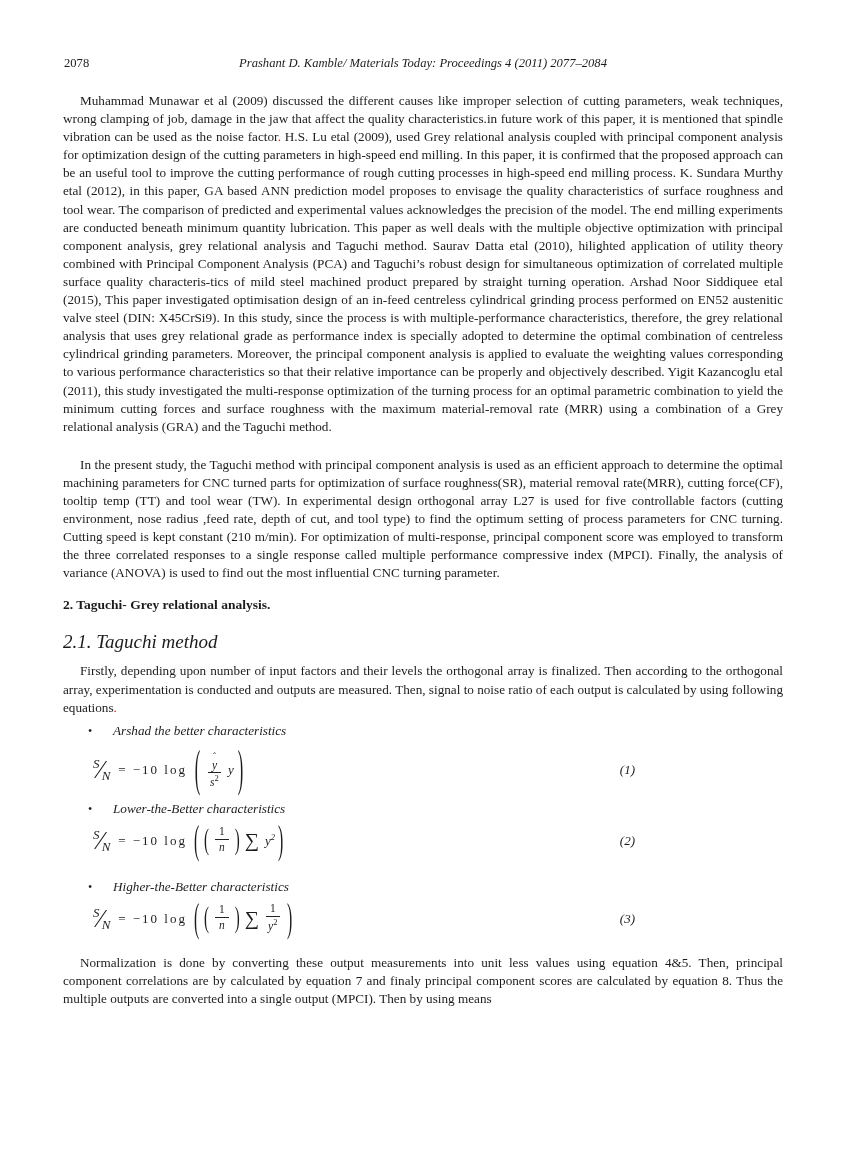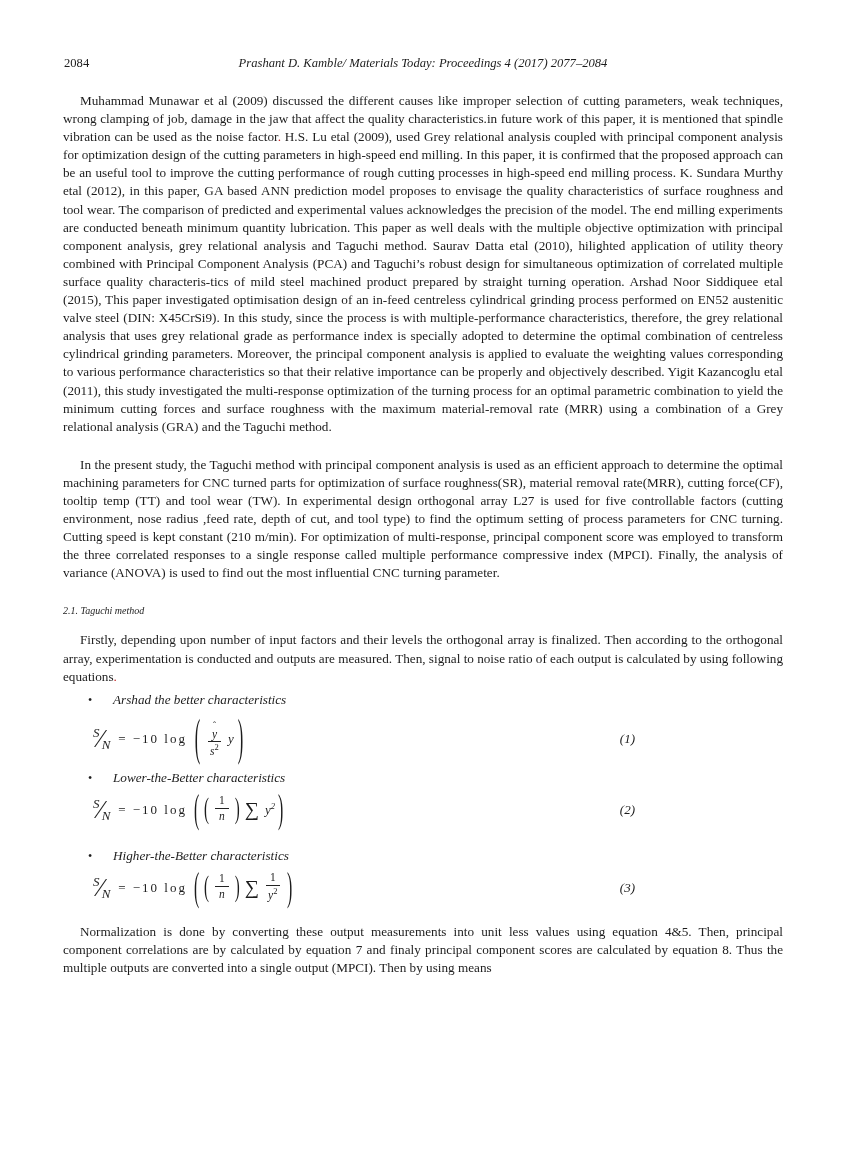--- a/index.html
+++ b/index.html
@@ -21,21 +21,21 @@
   p.body{
     margin:0;font-size:13.2px;line-height:18.1px;
     text-align:justify;
   }
   p.indent{text-indent:17px;margin-top:20px;}
   p.first{margin-top:21px;}
   .s-i{}
   .s-r{color:#c42323;}
 
   h2.sec{margin:14px 0 0 0;font-size:13.5px;line-height:17px;font-weight:bold;}
-  h3.subsec{margin:20px 0 0 0;font-size:10px;line-height:17px;
+  h3.subsec{margin:20px 0 0 0;font-size:19px;line-height:17px;
             font-weight:normal;font-style:italic;}
   p.after-sub{margin-top:12px;}
 
   
   .bullet-line{display:flex;align-items:baseline;padding-left:25px;
                font-size:13.2px;line-height:18px;margin-top:5px;}
   .bullet-line .bullet{width:25px;font-size:12px;}
   .bullet-line .btext{font-style:italic;}
   .b2{margin-top:2px;}
   .b3{margin-top:14px;}
@@ -68,28 +68,29 @@
   .sigma{font-size:20px;vertical-align:-3px;margin:0 3px;font-style:normal;}
   .tail{margin-left:3px;}
   .eq-num{margin-left:auto;margin-right:148px;font-style:italic;font-size:13px;}
 </style>
 </head>
 <body>
 
 <div class="page">
 
   <div class="header">
-    <span class="pageno">2084</span>
-    <span class="running">Prashant D. Kamble/ Materials Today: Proceedings 4 (2017) 2077–2084</span>
+    <span class="pageno">2078</span>
+    <span class="running">Prashant D. Kamble/ Materials Today: Proceedings 4 (2011) 2077–2084</span>
   </div>
 
   <p class="body indent first"><span>Muhammad Munawar </span><span class="s-i">et al</span><span> (2009) discussed the different causes like improper selection of cutting parameters, weak techniques, wrong clamping of job, damage in the jaw that affect the quality characteristics.in future work of this paper, it is mentioned that spindle vibration can be used as the noise factor</span><span class="s-r">.</span><span> H.S. Lu </span><span class="s-i">etal</span><span> (2009), used Grey relational analysis coupled with principal component analysis for optimization design of the cutting parameters in high-speed end milling. In this paper, it is confirmed that the proposed approach can be an useful tool to improve the cutting performance of rough cutting processes in high-speed end milling process. K. Sundara Murthy </span><span class="s-i">etal</span><span> (2012), in this paper, GA based ANN prediction model proposes to envisage the quality characteristics of surface roughness and tool wear. The comparison of predicted and experimental values acknowledges the precision of the model. The end milling experiments are conducted beneath minimum quantity lubrication. This paper as well deals with the multiple objective optimization with principal component analysis, grey relational analysis and Taguchi method. Saurav Datta </span><span class="s-i">etal</span><span>  (2010), hilighted application of utility theory combined with Principal Component Analysis (PCA) and Taguchi’s robust design for simultaneous optimization of correlated multiple surface quality characteris-tics of mild steel machined product prepared by straight turning operation. Arshad Noor Siddiquee </span><span class="s-i">etal</span><span> (2015), This paper investigated optimisation design of an in-feed centreless cylindrical grinding process performed on EN52 austenitic valve steel (DIN: X45CrSi9). In this study, since the process is with multiple-performance characteristics, therefore, the grey relational analysis that uses grey relational grade as performance index is specially adopted to determine the optimal combination of centreless cylindrical grinding parameters. Moreover, the principal component analysis is applied to evaluate the weighting values corresponding to various performance characteristics so that their relative importance can be properly and objectively described. Yigit Kazancoglu </span><span class="s-i">etal</span><span> (2011), this study investigated the multi-response optimization of the turning process for an optimal parametric combination to yield the minimum cutting forces and surface roughness with the maximum material-removal rate (MRR) using a combination of a Grey relational analysis (GRA) and the Taguchi method.</span></p>
 
   <p class="body indent"><span>In the present study, the Taguchi method with principal component analysis is used as an efficient approach to determine the optimal machining parameters for CNC turned parts for optimization of surface roughness(SR), material removal rate(MRR), cutting force(CF), tooltip temp (TT) and tool wear (TW). In experimental design orthogonal array L27 is used for five controllable factors (cutting environment, nose radius ,feed rate, depth of cut, and tool type) to find the optimum setting of process parameters for CNC turning. Cutting speed is kept constant (210 m/min). For optimization of multi-response, principal component score was employed to transform the three correlated responses to a single response called multiple performance compressive index (MPCI). Finally, the analysis of variance (ANOVA) is used to find out the most influential CNC turning parameter.</span></p>
 
+  <h2 class="sec">2. Taguchi- Grey relational analysis.</h2>
 
   <h3 class="subsec">2.1. Taguchi method</h3>
 
   <p class="body indent after-sub"><span>Firstly, depending upon number of input factors and their levels the orthogonal array is finalized. Then according to the orthogonal array, experimentation is conducted and outputs are measured. Then, signal to noise ratio of each output is calculated by using following equations</span><span class="s-r">.</span></p>
 
   <div class="bullet-line">
     <span class="bullet">•</span>
     <span class="btext">Arshad the better characteristics</span>
   </div>
 

